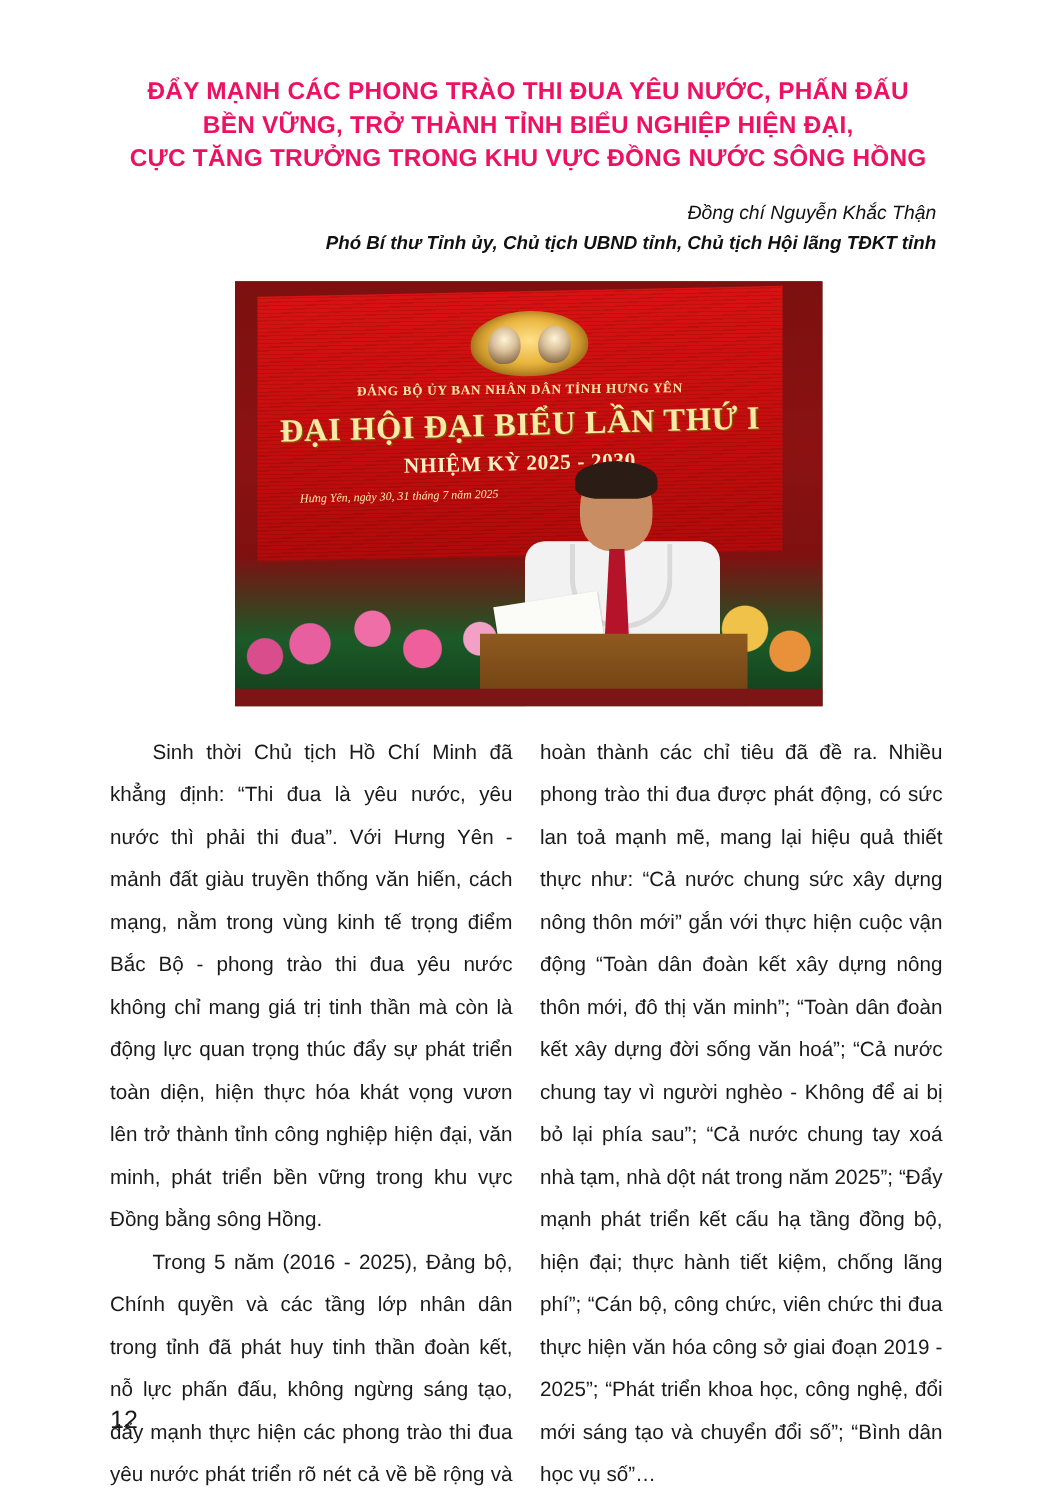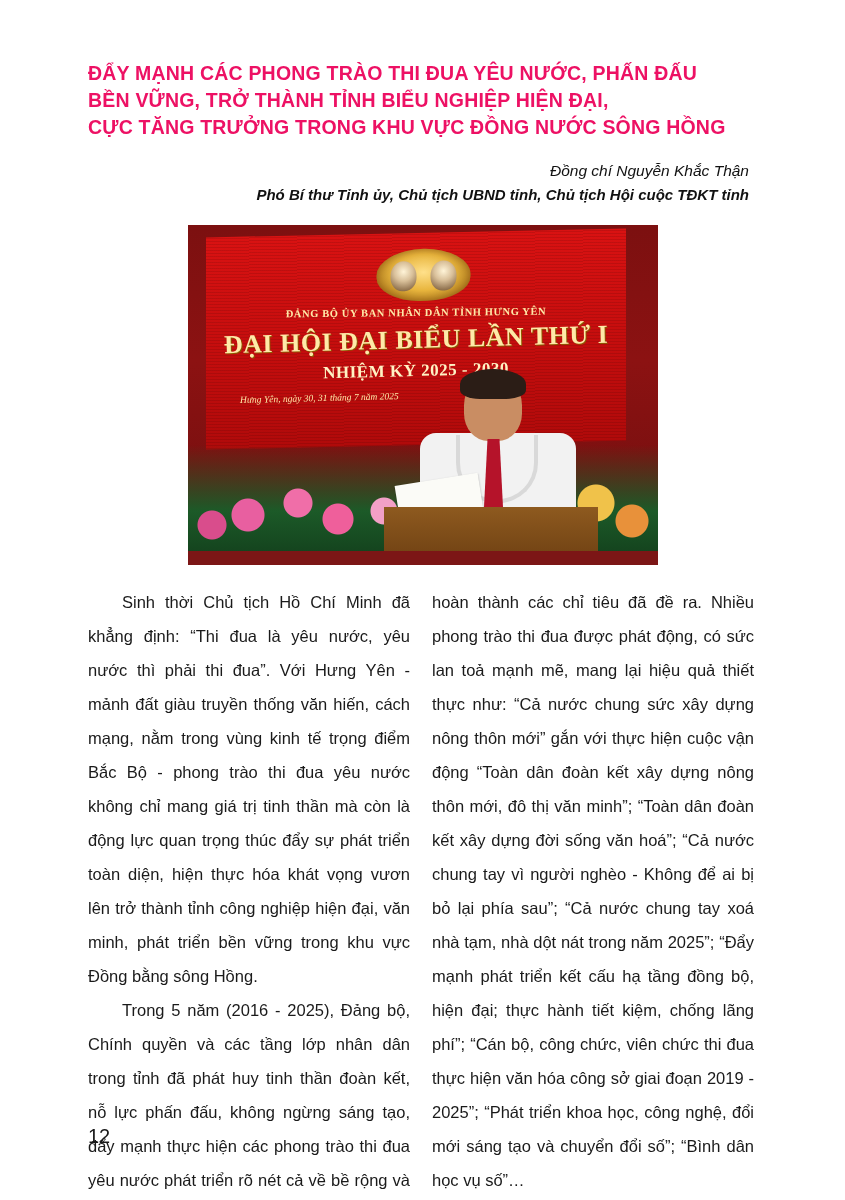--- a/index.html
+++ b/index.html
@@ -18,21 +18,21 @@
   .page {
     position: relative;
     width: 845px;
     height: 1200px;
     box-sizing: border-box;
     padding: 0 88px;
   }
   
   .title-block {
     padding-top: 60px;
-    text-align: left;
+    text-align: center;
   }
   .title-line {
     color: #ed1164;
     font-weight: bold;
     font-size: 19.5px;
     line-height: 27px;
     letter-spacing: 0.2px;
     white-space: nowrap;
   }
   
@@ -284,21 +284,21 @@
 <div class="page">
 
   <div class="title-block">
     <div class="title-line">ĐẨY MẠNH CÁC PHONG TRÀO THI ĐUA YÊU NƯỚC, PHẤN ĐẤU</div>
     <div class="title-line">BỀN VỮNG, TRỞ THÀNH TỈNH BIỂU NGHIỆP HIỆN ĐẠI,</div>
     <div class="title-line">CỰC TĂNG TRƯỞNG TRONG KHU VỰC ĐỒNG NƯỚC SÔNG HỒNG</div>
   </div>
 
   <div class="byline">
     <div class="byline-name">Đồng chí Nguyễn Khắc Thận</div>
-    <div class="byline-role">Phó Bí thư Tỉnh ủy, Chủ tịch UBND tỉnh, Chủ tịch Hội cuộc TĐKT tỉnh</div>
+    <div class="byline-role">Phó Bí thư Tỉnh ủy, Chủ tịch UBND tỉnh, Chủ tịch Hội lãng TĐKT tỉnh</div>
   </div>
 
   <div class="photo-wrap">
     <div class="photo">
       <div class="led">
         <div class="led-emblem"></div>
         <div class="led-line1">ĐẢNG BỘ ỦY BAN NHÂN DÂN TỈNH HƯNG YÊN</div>
         <div class="led-line2">ĐẠI HỘI ĐẠI BIỂU LẦN THỨ I</div>
         <div class="led-line3">NHIỆM KỲ 2025 - 2030</div>
         <div class="led-line4">Hưng Yên, ngày 30, 31 tháng 7 năm 2025</div>

